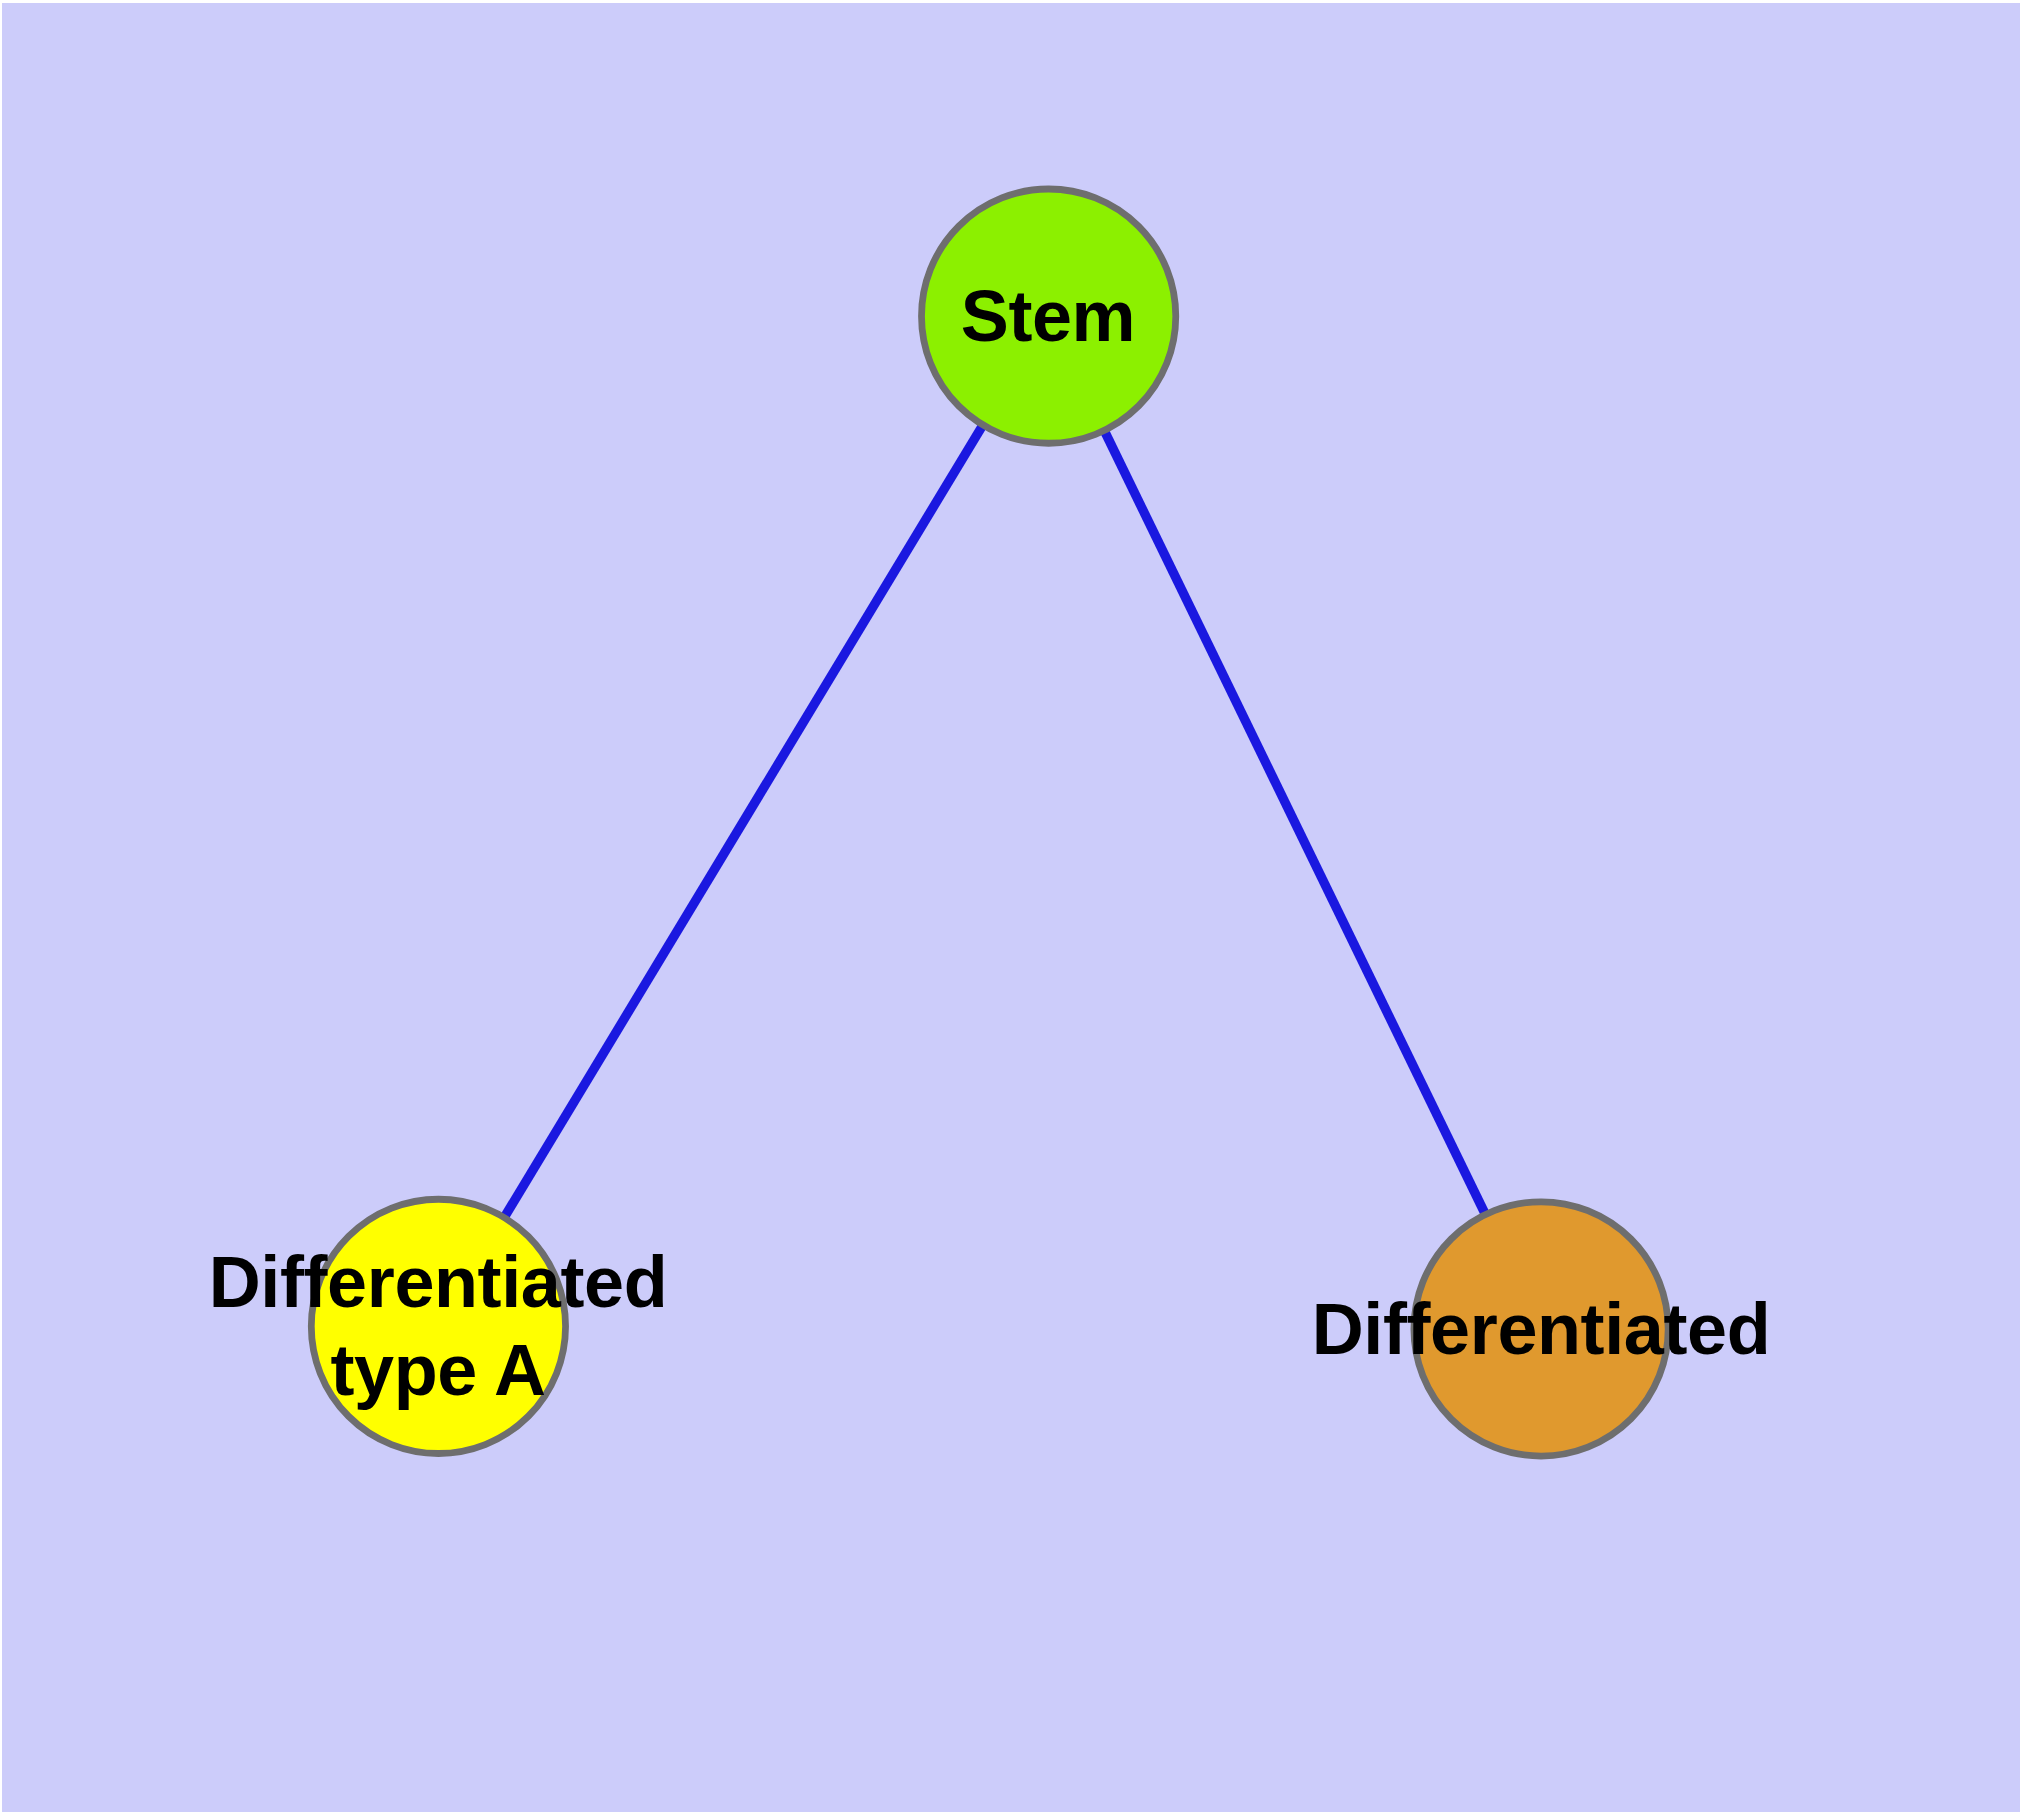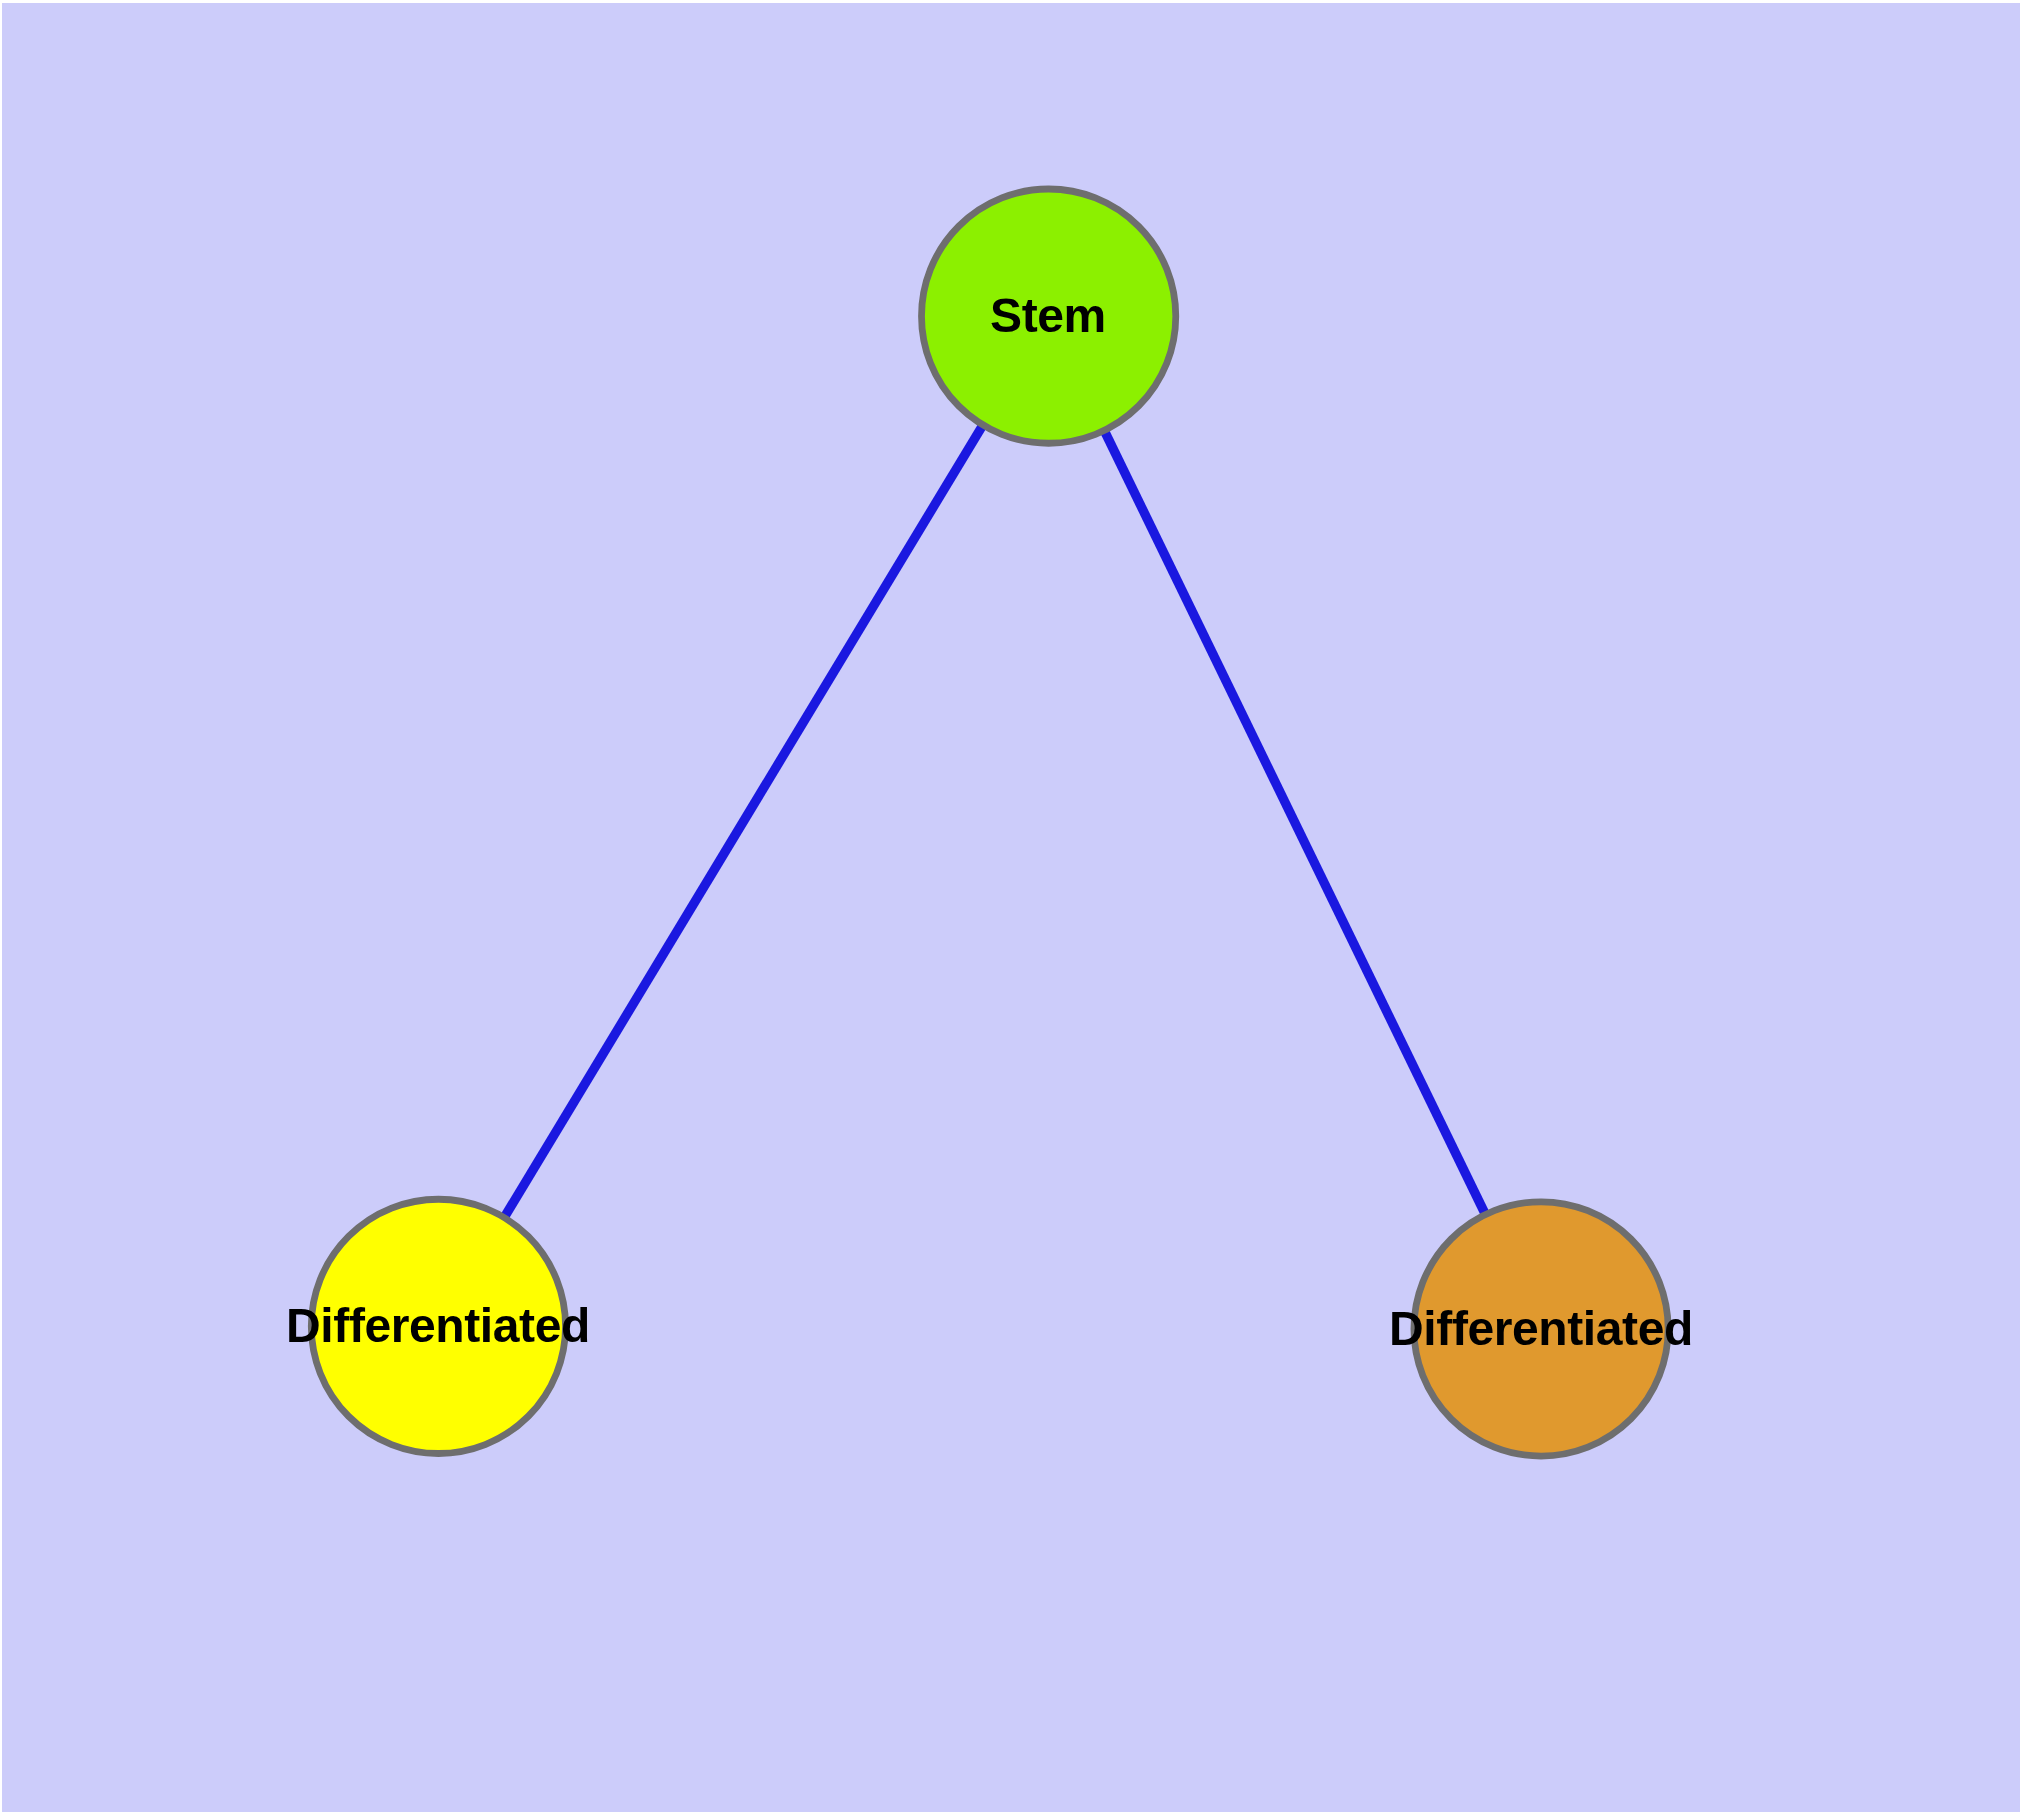--- a/index.html
+++ b/index.html
@@ -28,21 +28,21 @@
     left: 0;
     top: 0;
     width: 2021px;
     height: 1812px;
   }
   .node-label {
     position: absolute;
     text-align: center;
     color: #000000;
     font-weight: bold;
-    font-size: 48px;
+    font-size: 72px;
     line-height: 88px;
     white-space: nowrap;
     letter-spacing: -0.4px;
     transform: translate(-50%, -50%);
     pointer-events: none;
   }
 </style>
 </head>
 <body>
 
@@ -60,19 +60,20 @@
       <circle id="node-1" cx="517" cy="1565" r="150" fill="#ffff00" stroke="#6e6e6e" stroke-width="8"></circle>
       <circle id="node-2" cx="1818" cy="1568" r="150" fill="#e0992e" stroke="#6e6e6e" stroke-width="8"></circle>
     </g>
   </svg>
 
   <div class="node-label" id="label-0" style="left: 1048px; top: 316px; color: rgb(0, 0, 0);">
       <div>Stem</div>
     </div>
   <div class="node-label" id="label-1" style="left: 438px; top: 1326px; color: rgb(0, 0, 0);">
       <div>Differentiated</div>
+      <div>type A</div>
     </div>
   <div class="node-label" id="label-2" style="left: 1541px; top: 1329px; color: rgb(0, 0, 0);">
       <div>Differentiated</div>
     </div>
 
 </div>
 
 
 </body></html>

